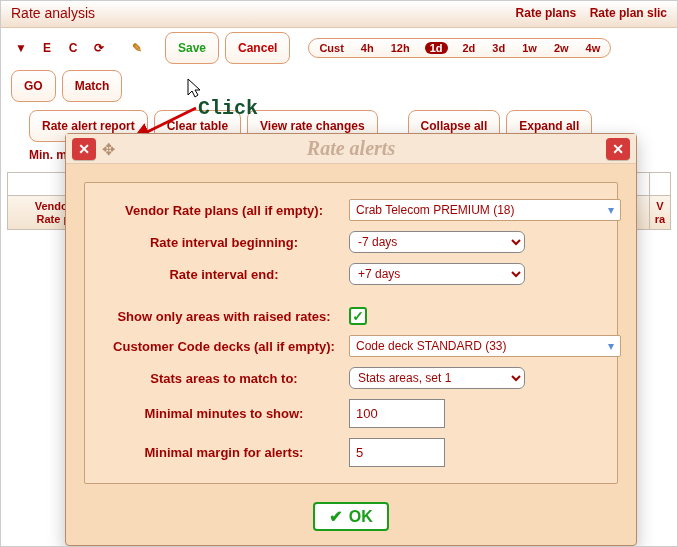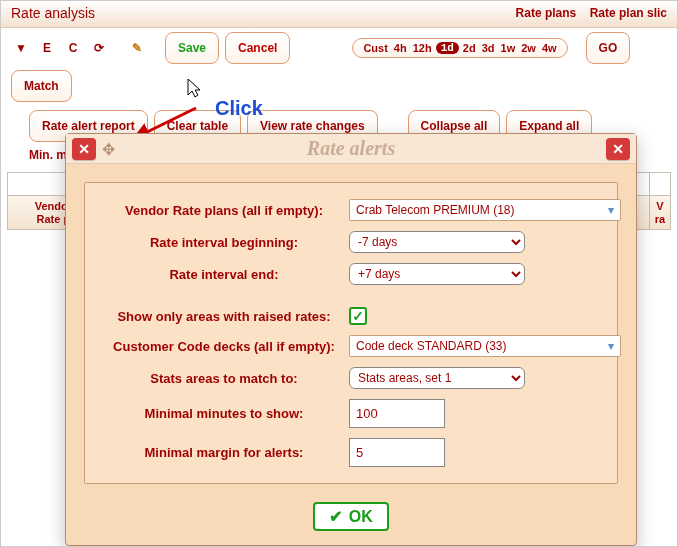--- a/index.html
+++ b/index.html
@@ -83,41 +83,39 @@
     cursor: pointer;
     white-space: nowrap;
     height: 32px;
   }
   .pill.maroon { color: var(--maroon); }
   .pill.green  { color: var(--green); }
   .pill.red    { color: var(--red); }
   .timesel {
     display: flex;
     align-items: center;
-    gap: 2px;
+    gap: 13px;
     border: 1px solid var(--btn-border);
     border-radius: 10px;
     padding: 1px 8px;
     background: linear-gradient(#fff,#fdf4eb);
     height: 20px;
-    margin-left: 44px;
   }
   .timesel span, .timesel .lbl {
     color: var(--maroon);
     font-weight: bold;
     font-size: 11px;
     padding: 0 2px;
     cursor: pointer;
   }
   .timesel .sel {
     background: var(--maroon);
     color: #fff;
     border-radius: 8px;
     padding: 0 5px;
-    font-family: Liberation Mono, monospace;
   }
   .spacer { display:inline-block; width:6px; }
   .minmin-label {
     color: var(--maroon);
     font-weight: bold;
     font-size: 12px;
   }
 
   
   .table-wrap {
@@ -296,24 +294,24 @@
     border: 2px solid var(--green);
     border-radius: 4px;
     padding: 3px 14px;
     background: #fff;
     cursor: pointer;
   }
 
   
   .anno-click {
     position: absolute;
-    left: 214px;
+    left: 197px;
     top: 96px;
-    color: #1d4ed8;
-    font-family: Liberation Sans, sans-serif;
+    color: #14532d;
+    font-family: Liberation Mono, monospace;
     font-size: 20px;
     font-weight: bold;
   }
   .arrow-svg {
     position: absolute;
     left: 130px;
     top: 85px;
     pointer-events: none;
   }
   .cursor-svg {

